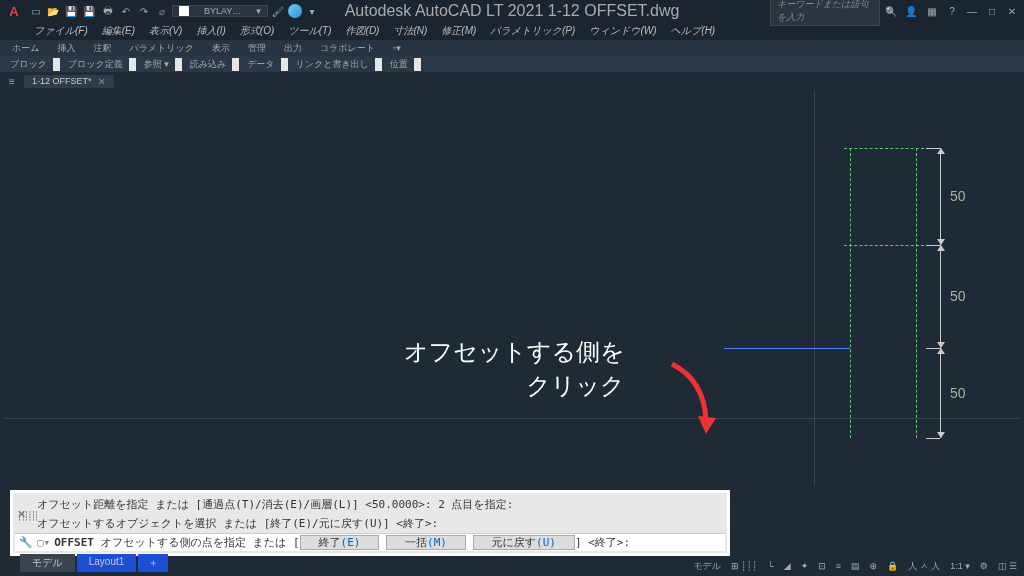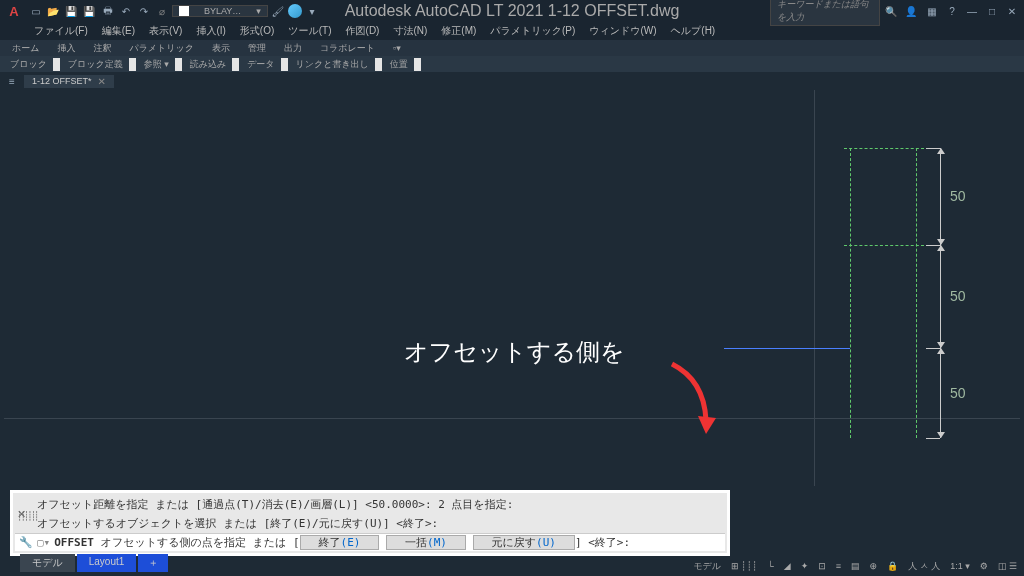--- a/index.html
+++ b/index.html
@@ -7,21 +7,21 @@
   .titlebar { height: 22px; background: #1a2530; display: flex; align-items: center; font-size: 10px; position: relative; }
   .app-logo { width: 20px; height: 20px; display: flex; align-items: center; justify-content: center; color: #d44; font-weight: bold; font-size: 13px; margin: 0 4px; }
   .qat { display: flex; gap: 2px; align-items: center; }
   .qat-icon { width: 16px; height: 16px; display: flex; align-items: center; justify-content: center; font-size: 10px; color: #9ab; }
   .bylay { background: #2a3540; padding: 0 6px; border: 1px solid #444; font-size: 9px; color: #aaa; min-width: 80px; display: flex; align-items: center; justify-content: space-between; gap: 15px; }
   .gear { width: 14px; height: 14px; border-radius: 50%; background: linear-gradient(135deg, #6cf, #39c); }
   .title-center { position: absolute; left: 50%; transform: translateX(-50%); font-size: 16px; color: #aaa; }
   .title-right { margin-left: auto; display: flex; align-items: center; gap: 4px; padding-right: 4px; }
   .search-box { background: #2a3540; border: 1px solid #444; padding: 1px 6px; font-size: 9px; font-style: italic; color: #888; width: 110px; }
   .menubar { height: 18px; background: #1a2530; display: flex; align-items: center; font-size: 10px; padding-left: 28px; gap: 2px; }
-  .menu-item { padding: 0 6px; color: #bbb; cursor: pointer; }
+  .menu-item { padding: 0 6px; color: #bbb; cursor: pointer; font-style: italic; }
   .ribbon-tabs { height: 16px; background: #263340; display: flex; align-items: center; font-size: 9px; padding-left: 4px; gap: 2px; }
   .rtab { padding: 0 8px; color: #aaa; }
   .ribbon-panel { height: 16px; background: #2a3845; display: flex; align-items: center; font-size: 9px; padding-left: 4px; gap: 2px; }
   .panel-item { padding: 0 6px; color: #aaa; border-right: 7px solid #e5e5e5; }
   .file-tabs { height: 18px; background: #1e2a35; display: flex; align-items: center; font-size: 9px; padding-left: 4px; }
   .file-tab { background: #2f3d4a; padding: 1px 8px; color: #ccc; display: flex; gap: 6px; align-items: center; }
   .canvas { position: absolute; top: 90px; left: 4px; right: 4px; bottom: 90px; background: #1e2a35; }
   .hline { position: absolute; left: 0; right: 0; height: 1px; background: #3a4550; }
   .vline { position: absolute; top: 0; bottom: 0; width: 1px; background: #3a4550; }
   .blue-line { position: absolute; height: 1px; background: #4a7fff; }
@@ -151,20 +151,21 @@
   <div class="dim-arrow" style="left:936px; top:155px; height:103px"></div>
   <div class="dim-tick" style="left:922px; top:258px"></div>
   <div class="dim-label" style="left:946px; top:198px">50</div>
 
   <div class="dim-arrow" style="left:936px; top:258px; height:90px"></div>
   <div class="dim-tick" style="left:922px; top:348px"></div>
   <div class="dim-label" style="left:946px; top:295px">50</div>
 
   <div class="annotation" style="left:400px; top:245px">
     <div>オフセットする側を</div>
+    <div>クリック</div>
   </div>
   <svg class="annot-arrow" style="left:660px; top:270px" width="60" height="80">
     <path d="M 8 4 Q 40 20 42 60" stroke="#e33" stroke-width="5" fill="none"></path>
     <polygon points="42,74 34,56 52,58" fill="#e33"></polygon>
   </svg>
 </div>
 
 <div class="cmd-highlight">
   <div class="cmd-history-wrap">
     <span class="hist-drag">┊┊┊┊┊┊</span>

